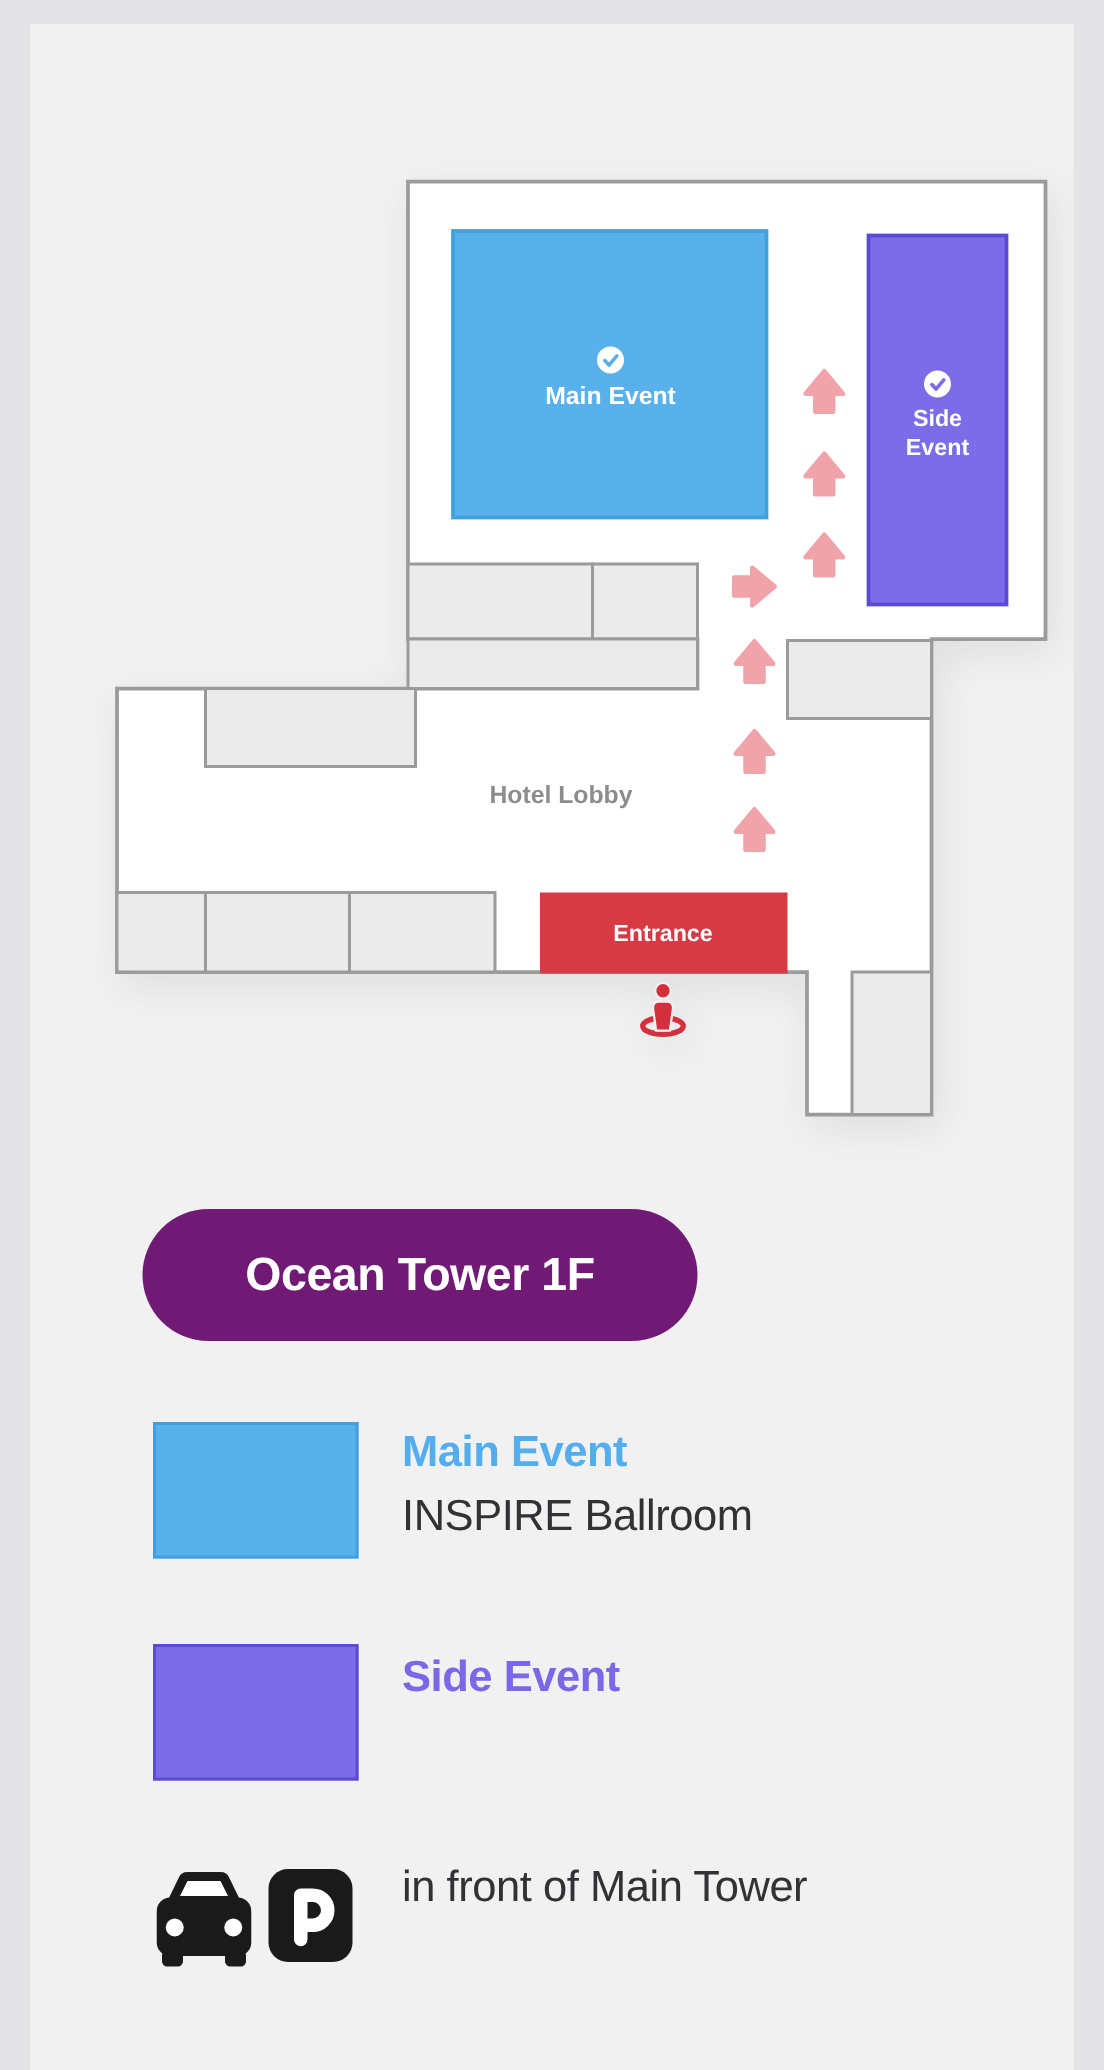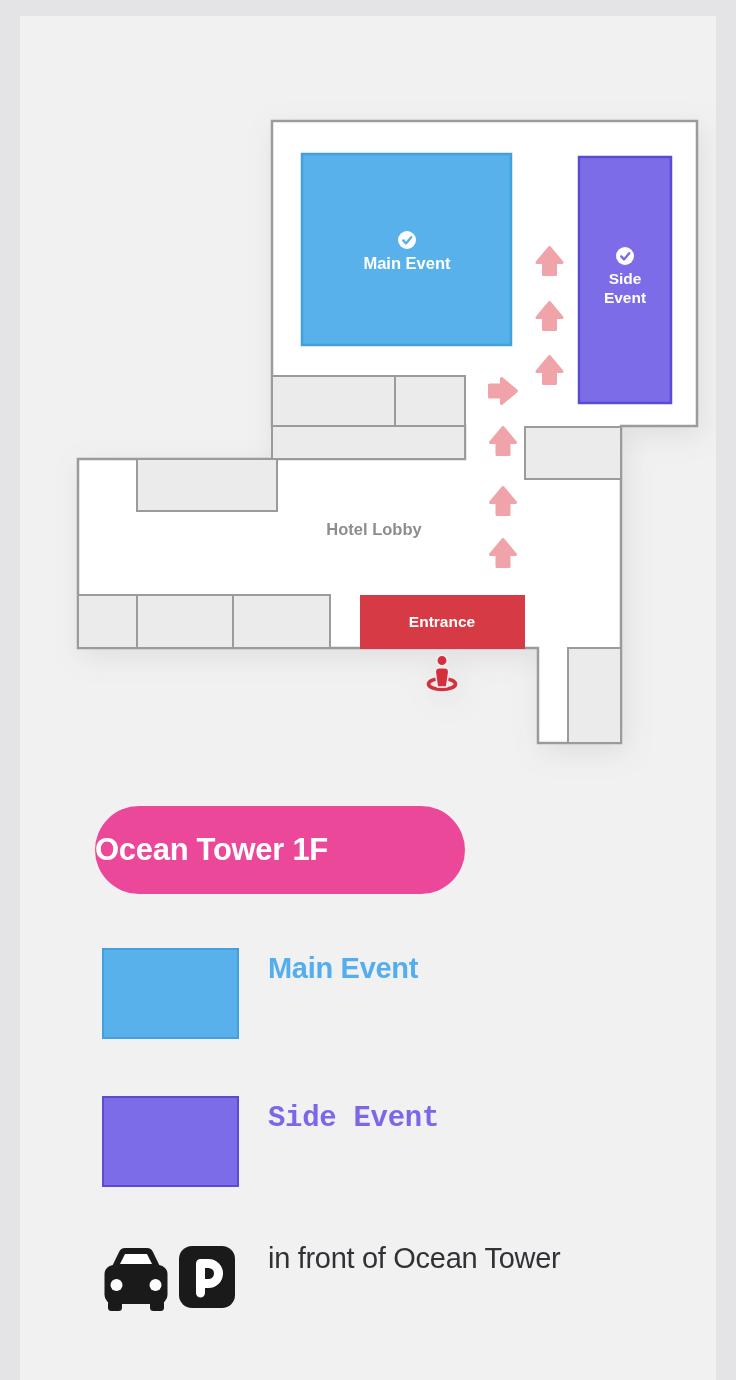--- a/index.html
+++ b/index.html
@@ -8,33 +8,33 @@
     position:relative;width:696px;height:1380px;margin:16px auto;
     background:#f1f1f2;overflow:hidden;
   }
   .floor-map{
     position:absolute;left:0;top:0;width:736px;height:760px;
     filter:drop-shadow(4px 8px 14px rgba(70,70,80,0.10));
   }
   .map-room-label{font-weight:bold;fill:#ffffff;}
   .badge{
     position:absolute;left:75px;top:790px;width:370px;height:88px;
-    background:#ec4899;border-radius:44px;
-    display:flex;align-items:center;justify-content:flex-start;
+    background:#701a75;border-radius:44px;
+    display:flex;align-items:center;justify-content:center;
     color:#ffffff;font-size:31px;font-weight:bold;letter-spacing:-0.3px;
   }
   .swatch{position:absolute;left:82px;width:137px;height:91px;box-sizing:border-box;}
   .swatch-main{top:932px;background:#58b1ea;border:2.5px solid #42a0dc;}
   .swatch-side{top:1080px;background:#7c6ce7;border:2.5px solid #5a4bd2;}
   .legend-title{
     position:absolute;left:248px;font-size:29px;font-weight:bold;
     line-height:35px;letter-spacing:-0.3px;
   }
   .legend-title-main{top:935px;color:#54adec;}
-  .legend-title-side{top:1085px;color:#7a68e8;font-family:Liberation Mono, monospace;}
+  .legend-title-side{top:1085px;color:#7a68e8;}
   .legend-subtitle{
     position:absolute;left:248px;font-size:29px;color:#323236;line-height:35px;
     letter-spacing:-0.3px;
   }
   .legend-subtitle-main{top:978px;}
   .legend-subtitle-side{top:1126px;}
   .parking-icons{position:absolute;left:83px;top:1229px;width:134px;height:68px;}
   .parking-note{
     position:absolute;left:248px;top:1222px;font-size:29px;color:#323236;
     line-height:41px;letter-spacing:-0.3px;
@@ -100,36 +100,37 @@
       <path d="M415.3,656 Q415.3,651.8 419.4,651.8 L424.6,651.8 Q428.7,651.8 428.7,656 L426.6,671 L417.4,671 Z" fill="#d42f3d" stroke="#f1f1f2" stroke-width="1.5"></path>
     </g>
   </svg>
 
   <div class="badge">
     <span>Ocean Tower 1F</span>
   </div>
 
   <div class="swatch swatch-main"></div>
   <div class="legend-title legend-title-main">Main Event</div>
+  <div class="legend-subtitle legend-subtitle-main">INSPIRE Ballroom</div>
 
   <div class="swatch swatch-side"></div>
   <div class="legend-title legend-title-side">Side Event</div>
 
   <svg class="parking-icons" viewBox="0 0 134 68">
     <g>
       <path d="M10,23 L17.5,7.5 Q18.7,4.5 22,4.5 L44,4.5 Q47.3,4.5 48.5,7.5 L56,23 Z" fill="#1a1a1a" stroke="#1a1a1a" stroke-width="3" stroke-linejoin="round"></path>
       <rect x="1.5" y="20" width="63" height="39" rx="9" fill="#1a1a1a"></rect>
       <rect x="5" y="55" width="14" height="11" rx="3.5" fill="#1a1a1a"></rect>
       <rect x="47" y="55" width="14" height="11" rx="3.5" fill="#1a1a1a"></rect>
       <path d="M17,19 L22,9 L44,9 L49,19 Z" fill="#ffffff"></path>
       <circle cx="13.5" cy="40" r="6" fill="#ffffff"></circle>
       <circle cx="52.5" cy="40" r="6" fill="#ffffff"></circle>
     </g>
     <g>
       <rect x="76" y="1" width="56" height="62" rx="13" fill="#1a1a1a"></rect>
       <path d="M97.5,48 V18.5 h8 a10,10 0 0 1 0,20 h-8" fill="none" stroke="#ffffff" stroke-width="9" stroke-linecap="round" stroke-linejoin="round"></path>
     </g>
   </svg>
   <div class="parking-note">
-    <div>in front of Ocean Tower</div>
+    <div>in front of Main Tower</div>
   </div>
 
 </div>
 
 </body></html>

